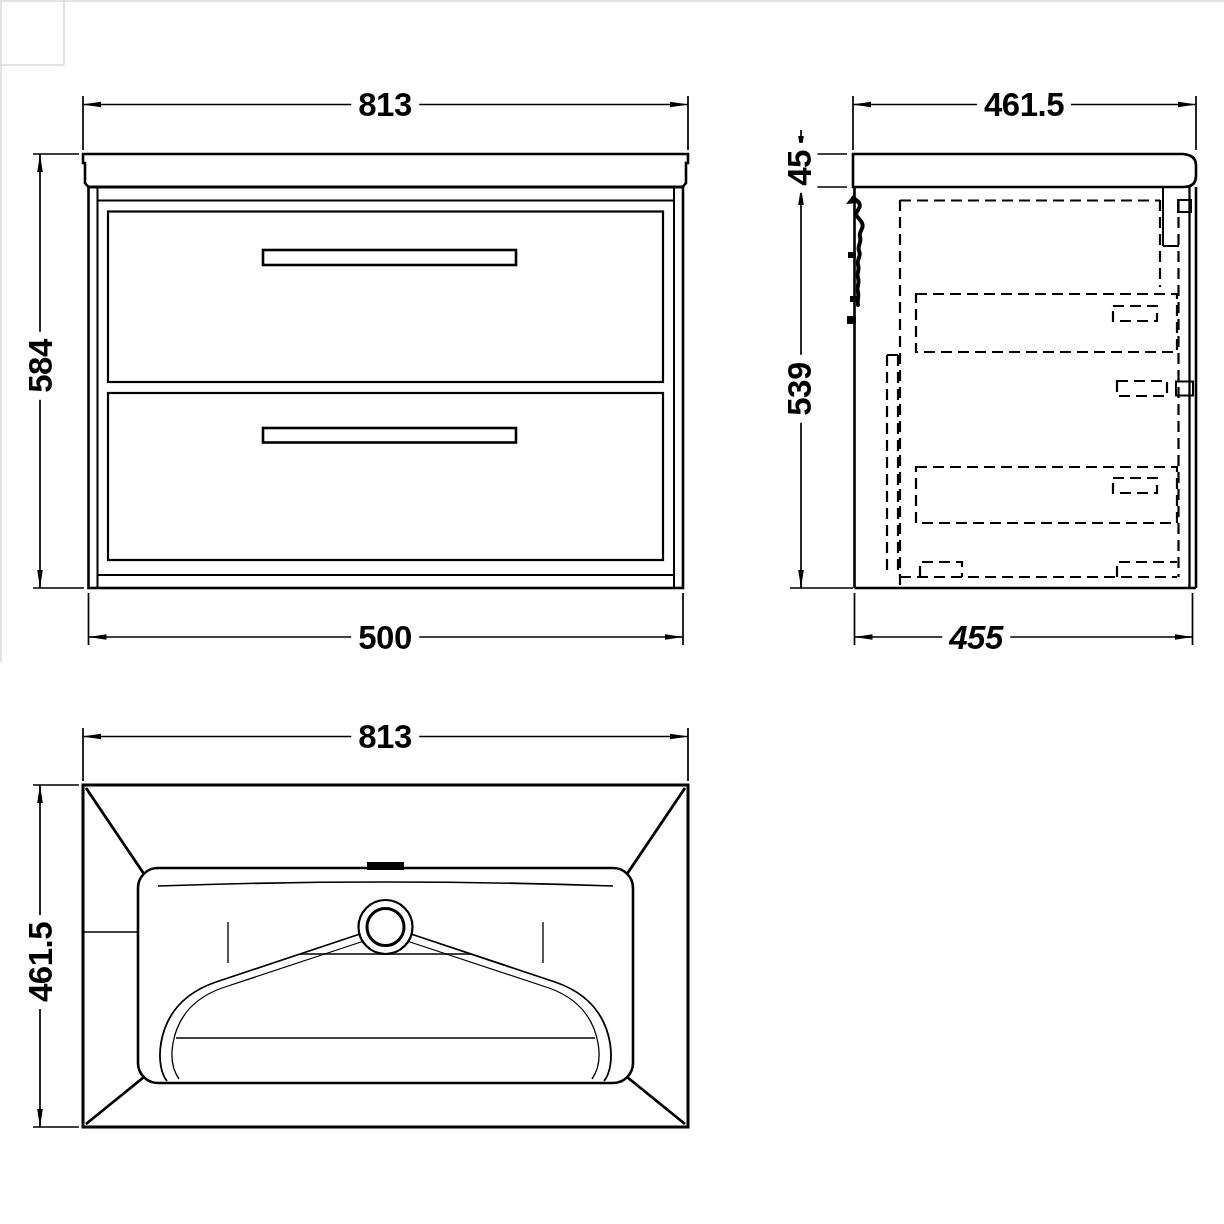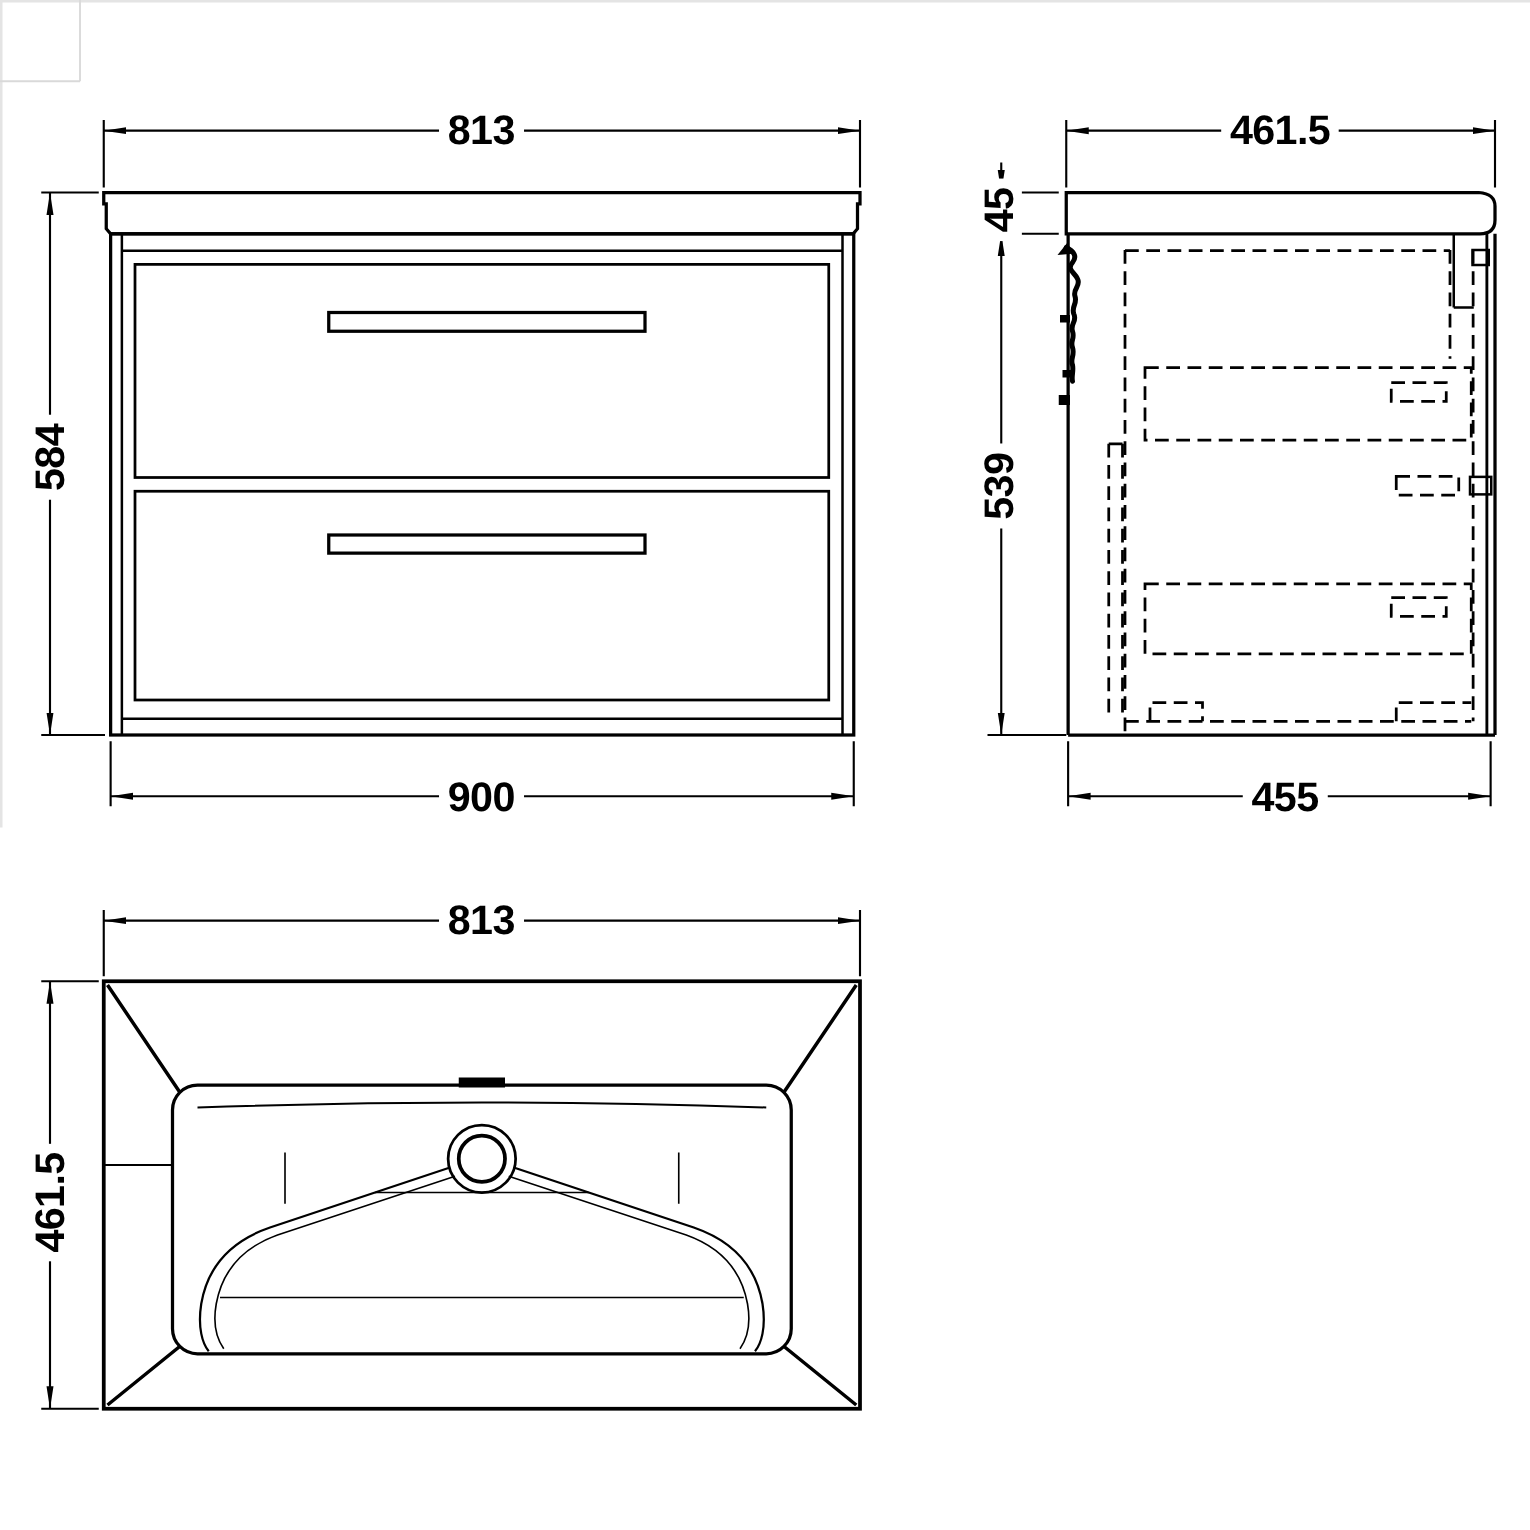--- a/index.html
+++ b/index.html
@@ -166,22 +166,22 @@
         <path d="M300,954 H471"></path>
         <path d="M176,1038 H595"></path>
         <path d="M228,922 V963 M543,922 V963"></path>
       </g>
       <path stroke-width="1.6" d="M83,932 H138"></path>
     </g>
   </svg>
 
   <div class="dlabel" style="left:385px;top:104px;">813</div>
   <div class="dlabel vert" style="left:40px;top:366px;">584</div>
-  <div class="dlabel" style="left:385px;top:637px;">900</div>
+  <div class="dlabel" style="left:385px;top:637px;">500</div>
 
   <div class="dlabel" style="left:1024px;top:104px;">461.5</div>
   <div class="dlabel vert" style="left:799px;top:168px;">45</div>
   <div class="dlabel vert" style="left:799px;top:389px;">539</div>
-  <div class="dlabel" style="left:1028px;top:637px;">455</div>
+  <div class="dlabel" style="left:976px;top:637px;font-style:italic;">455</div>
 
   <div class="dlabel" style="left:385px;top:736px;">813</div>
   <div class="dlabel vert" style="left:40px;top:962px;">461.5</div>
 </div>
 
 </body></html>

